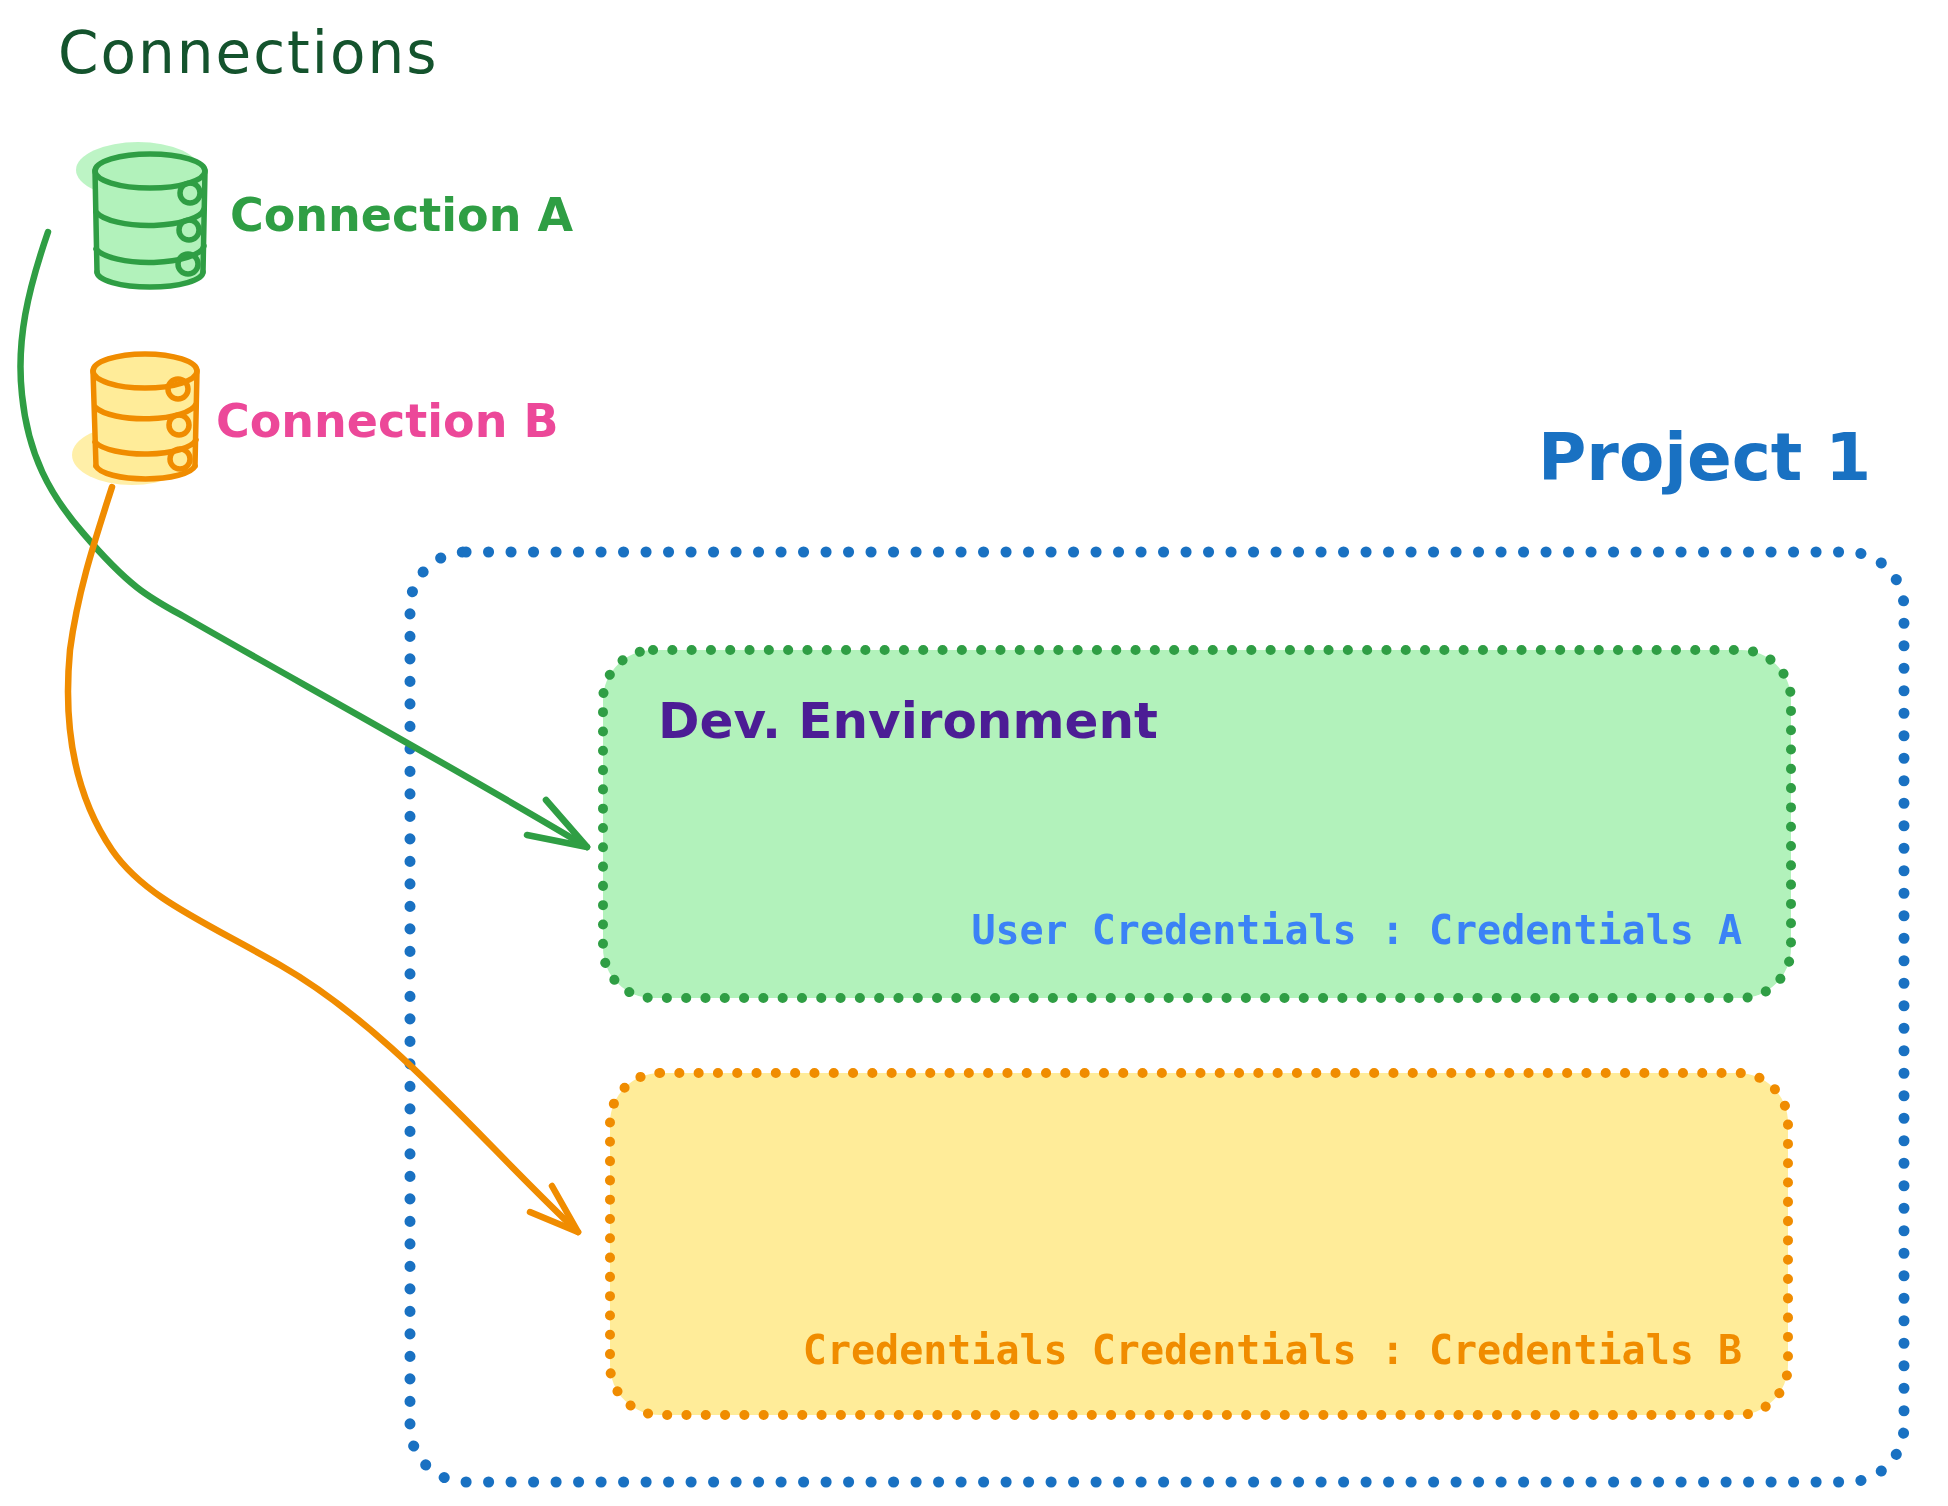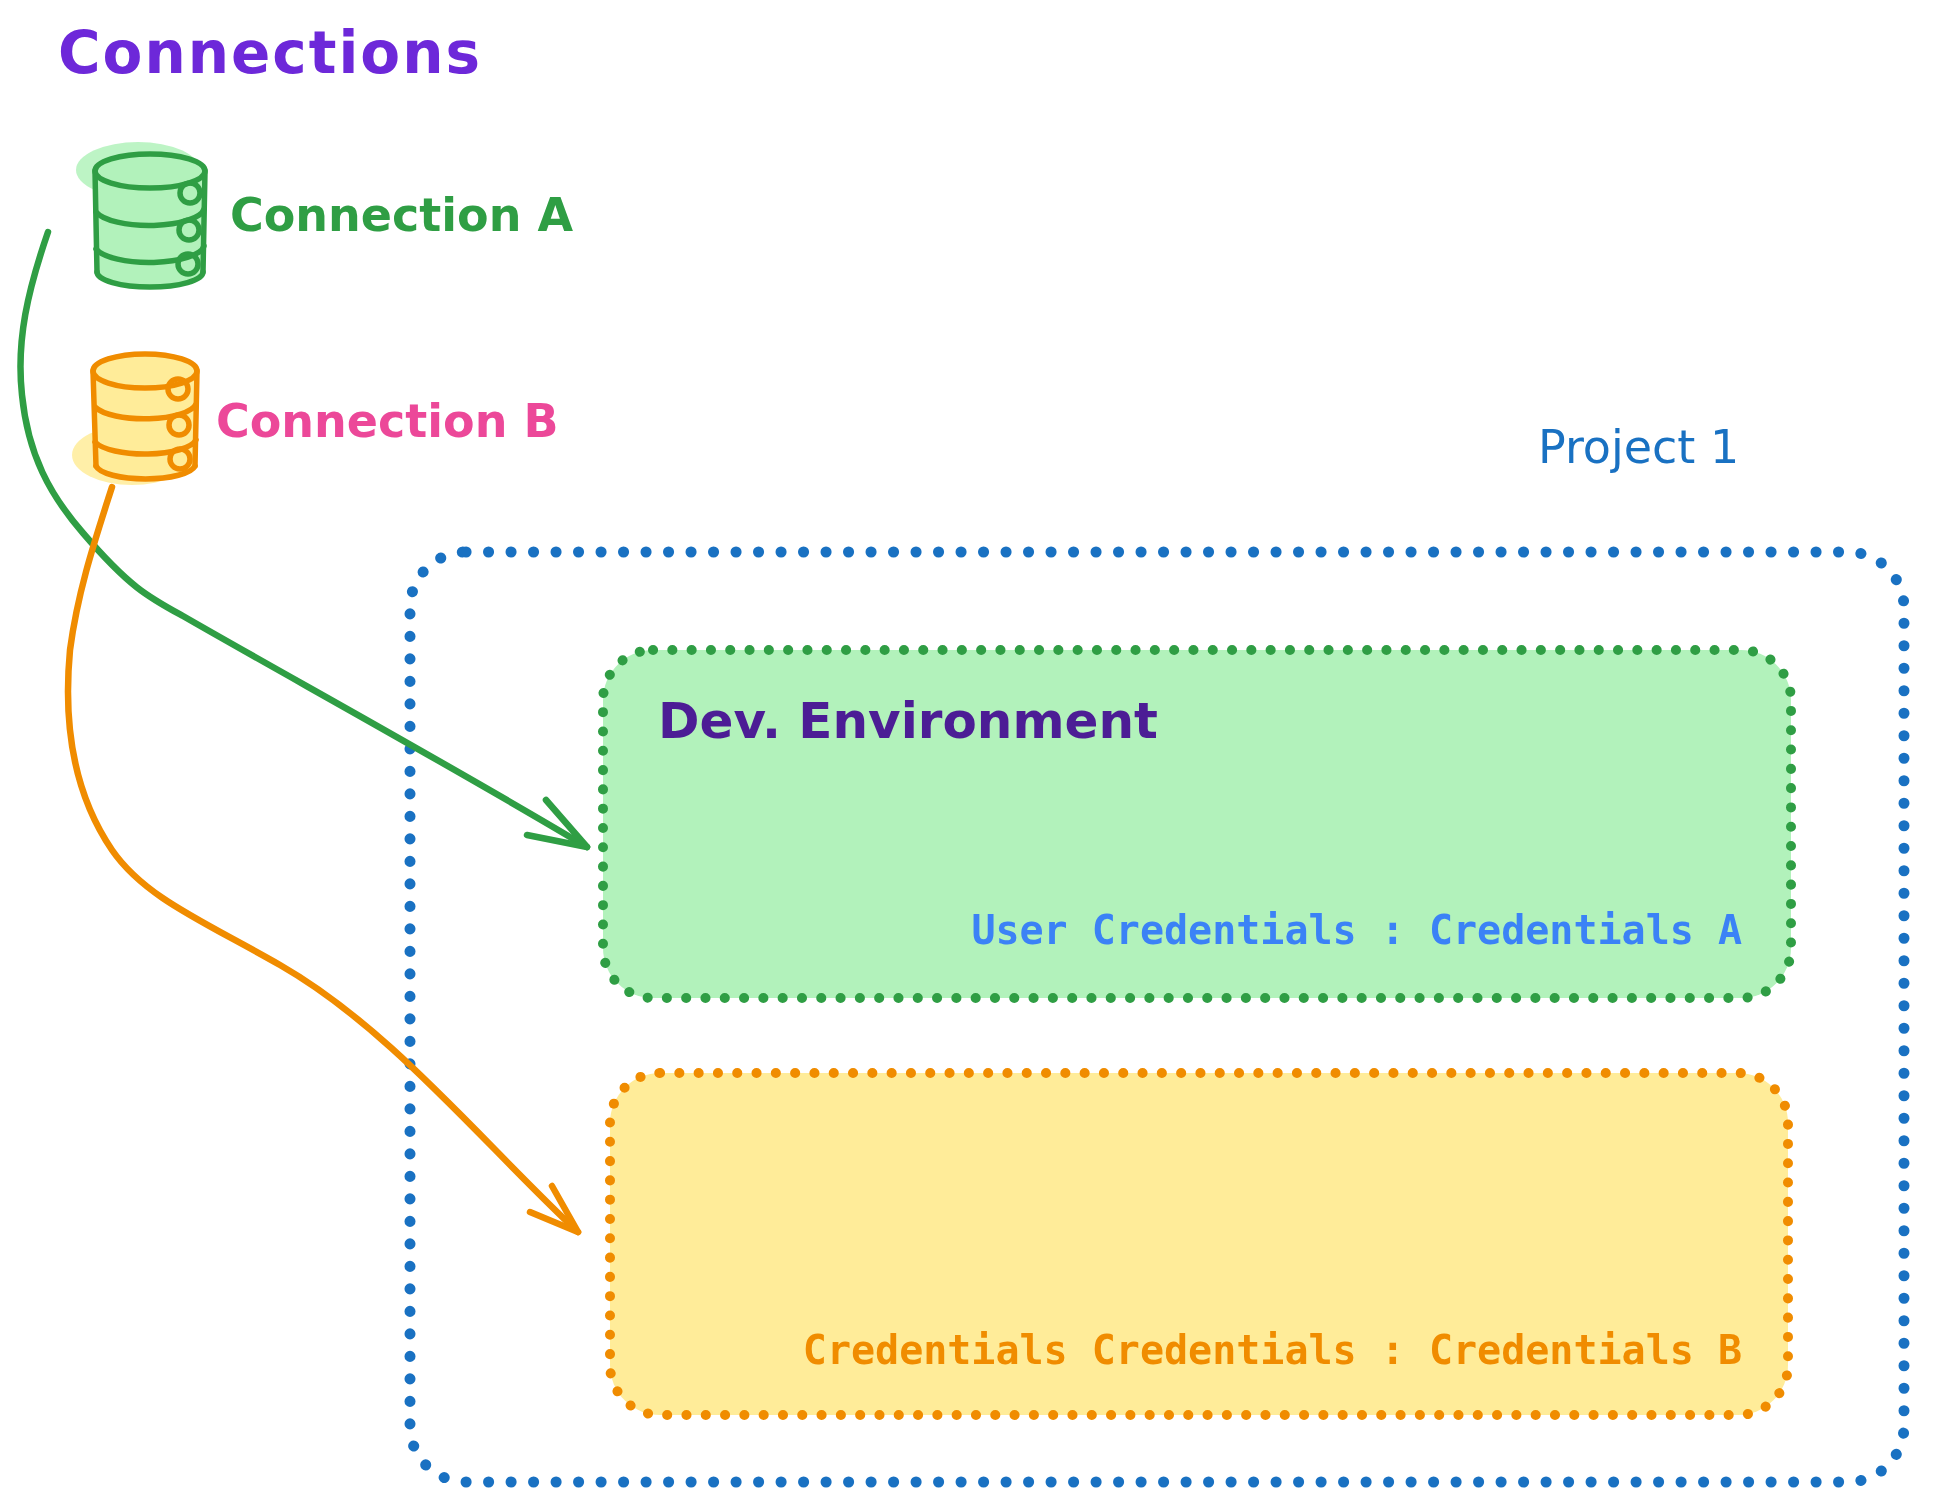--- a/index.html
+++ b/index.html
@@ -5,24 +5,24 @@
   html,body{margin:0;padding:0;background:#ffffff;}
   #canvas{
     position:relative;
     width:1948px;height:1506px;
     background:#ffffff;
     font-family:"DejaVu Sans","Liberation Sans",sans-serif;
     overflow:hidden;
   }
   #scene{position:absolute;left:0;top:0;width:1948px;height:1506px;}
   .txt{position:absolute;line-height:1.1;white-space:nowrap;}
-  .t-title{left:58px;top:22px;font-size:58px;font-weight:700;letter-spacing:2px;color:#6d28d9;}
+  .t-title{left:58px;top:22px;font-size:58px;font-weight:400;letter-spacing:2px;color:#14532d;}
   .t-conn-a{left:230px;top:190px;font-size:46px;font-weight:600;color:#2f9e44;}
   .t-conn-b{left:216px;top:396px;font-size:46px;font-weight:600;color:#ec4899;}
-  .t-project{left:1538px;top:422px;font-size:46px;font-weight:400;color:#1971c2;}
+  .t-project{left:1538px;top:422px;font-size:66px;font-weight:700;color:#1971c2;}
   .t-env-name{font-size:50px;font-weight:600;}
   .t-dev-name{left:658px;top:694px;color:#4c1d95;}
   .t-prod-name{left:670px;top:1106px;color:#f08c00;}
   .t-cred{font-family:"DejaVu Sans Mono","Liberation Mono",monospace;font-size:40px;font-weight:600;}
   .t-dev-cred{right:206px;top:908px;color:#3b82f6;}
   .t-prod-cred{right:206px;top:1328px;color:#f08c00;}
 </style>
 </head>
 <body>
 

